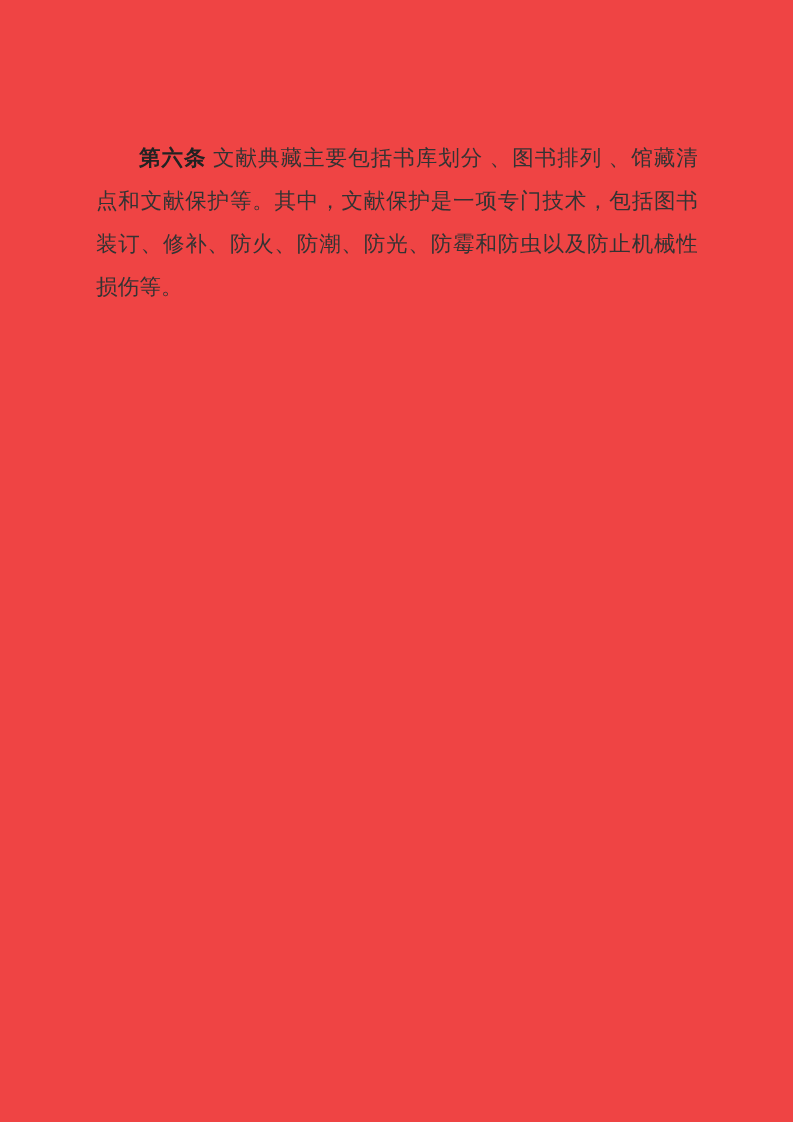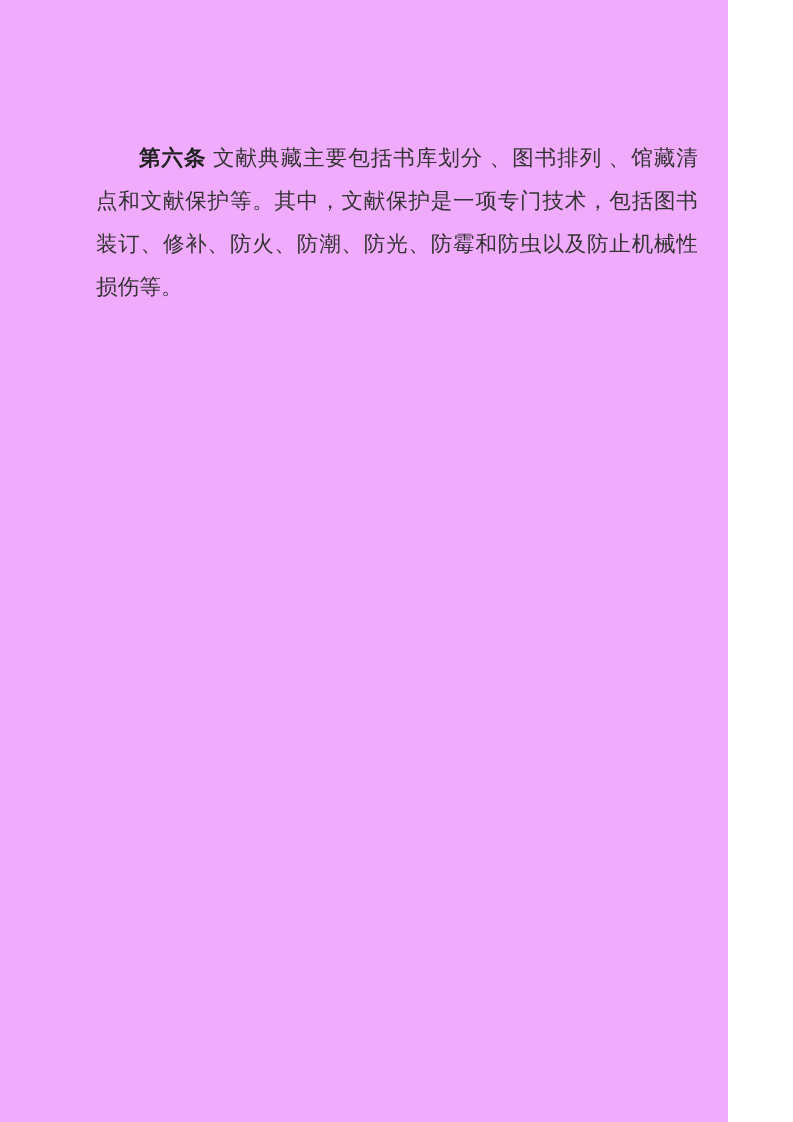--- a/index.html
+++ b/index.html
@@ -2,23 +2,23 @@
 <html><head>
 <meta charset="utf-8">
 <style>
   html, body {
     margin: 0;
     padding: 0;
     background: #ffffff;
   }
   .page {
     position: relative;
-    width: 728px;
+    width: 793px;
     height: 1122px;
-    background: #f0abfc;
+    background: #ef4444;
     overflow: hidden;
   }
   .para {
     position: absolute;
     left: 96px;
     top: 137px;
     width: 602px;
     margin: 0;
     font-family: "Liberation Serif", "DejaVu Serif", serif;
     font-size: 21.5px;

